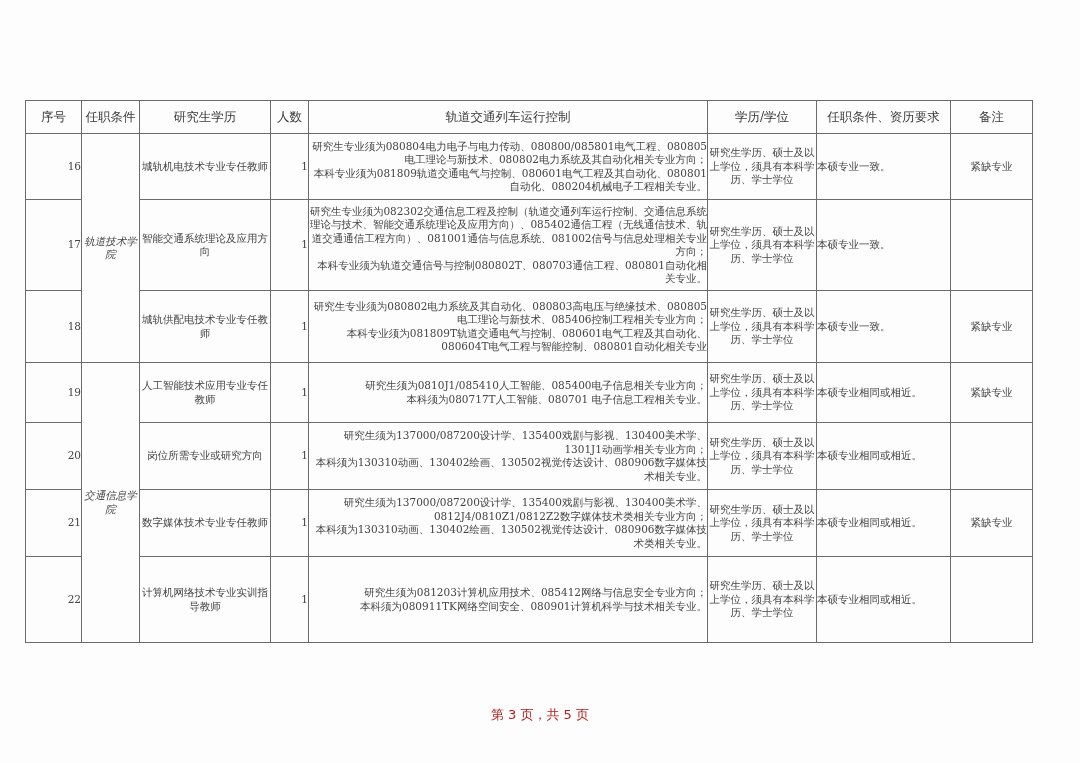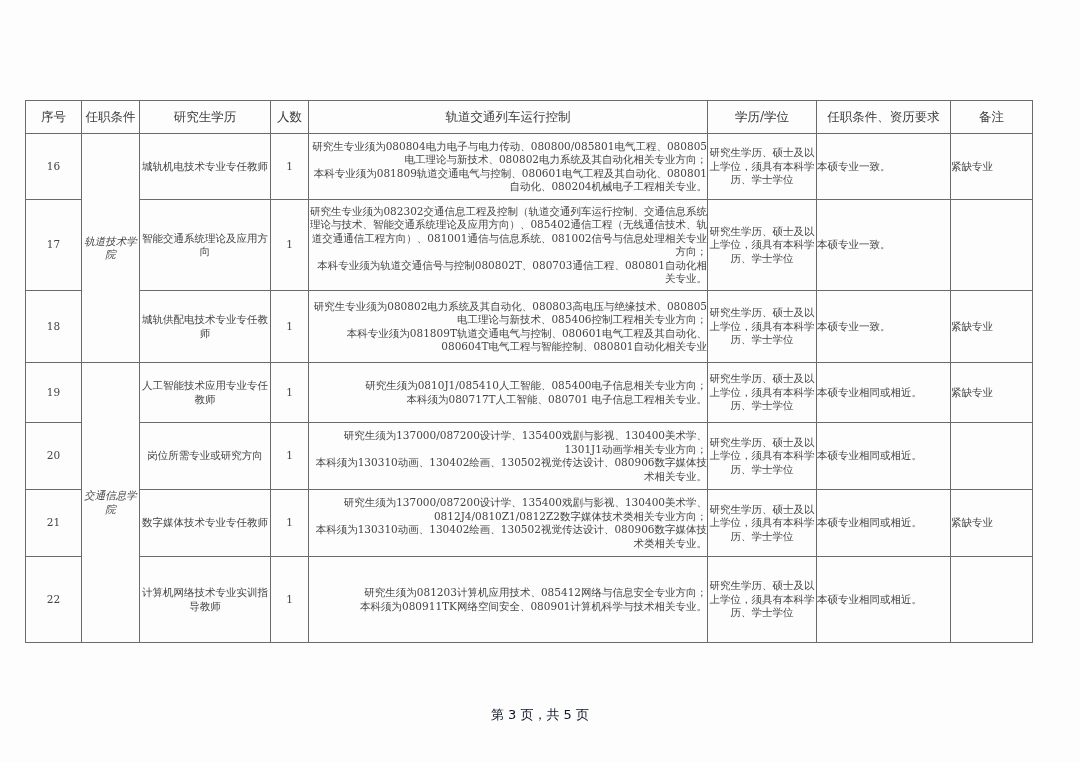--- a/index.html
+++ b/index.html
@@ -10,30 +10,30 @@
   .page { position: absolute; left: 0; top: 0; width: 1080px; height: 763px; background: #fdfdfd; }
   table.grid {
     position: absolute; left: 25px; top: 100px; width: 1007px;
     border-collapse: collapse; table-layout: fixed;
   }
   table.grid td, table.grid th {
     border: 1.5px solid #6b6b6b; padding: 0; vertical-align: middle;
     font-size: 10.5px; line-height: 13.5px; font-weight: normal; color: #444;
   }
   table.grid th { height: 32px; font-size: 12.5px; color: #3a3a3a; text-align: center; }
-  .c { text-align: center; }
+  .c { text-align: right; }
   .dept { text-align: center; vertical-align: middle; padding: 0 2px; font-style: italic; }
   .pos { text-align: center; padding: 0 6px; }
   .major { text-align: right; padding: 2px 3px; font-size: 10px; line-height: 13.6px; }
   .edu { text-align: center; padding: 0 4px; line-height: 13.6px; margin-left: 32px; }
   .cond { text-align: left; padding-left: 3px; }
-  .note { text-align: left; }
+  .note { text-align: center; }
   .footer {
     position: absolute; left: 0; width: 1080px; top: 706px; text-align: center;
-    font-size: 13px; color: #0f172a; font-family: "DejaVu Sans", "Liberation Sans", sans-serif;
+    font-size: 13px; color: #b91c1c; font-family: "DejaVu Sans", "Liberation Sans", sans-serif;
   }
 </style>
 </head>
 <body>
 
 <div class="page">
   <table class="grid">
     <colgroup>
       <col style="width:56px">
       <col style="width:58px">

